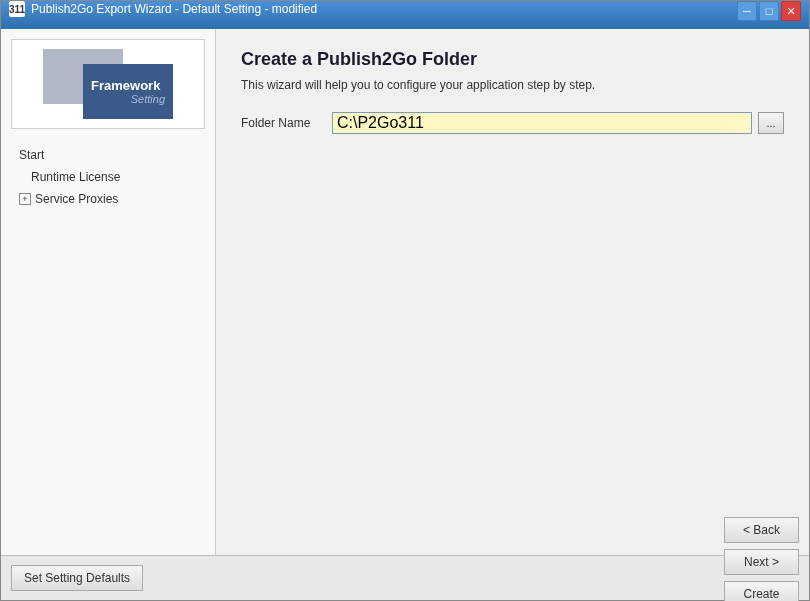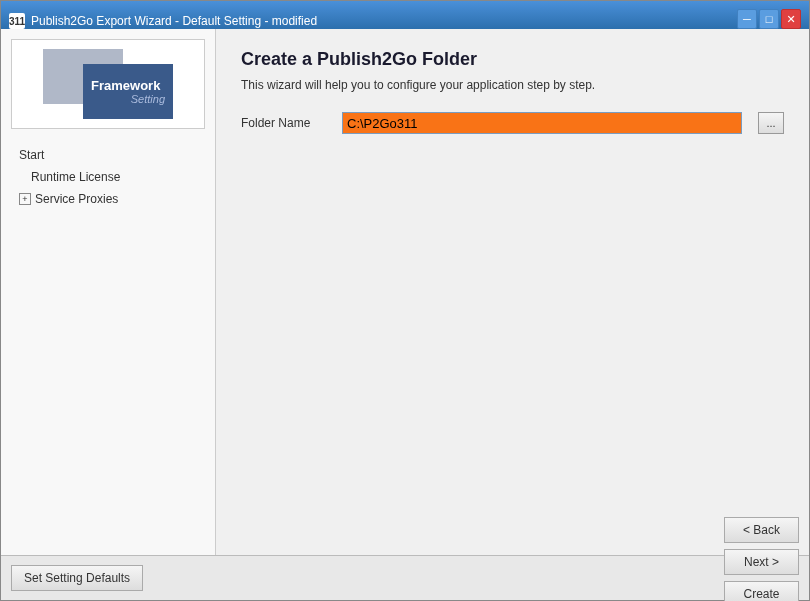--- a/index.html
+++ b/index.html
@@ -17,21 +17,21 @@
       background: #f0f0f0;
       border: 1px solid #888;
       display: flex;
       flex-direction: column;
     }
     .title-bar {
       background: linear-gradient(to bottom, #4a90d9, #2c6fad);
       color: white;
       height: 28px;
       display: flex;
-      align-items: flex-end;
+      align-items: flex-start;
       justify-content: space-between;
       padding: 0 8px;
       flex-shrink: 0;
     }
     .title-bar-left {
       display: flex;
       align-items: center;
       gap: 6px;
     }
     .title-bar-icon {
@@ -172,35 +172,35 @@
       margin-bottom: 8px;
     }
     .wizard-subtitle {
       color: #333;
       margin-bottom: 20px;
       font-size: 12px;
     }
     .form-row {
       display: flex;
       align-items: center;
-      gap: 16px;
+      gap: 6px;
     }
     .form-label {
       width: 85px;
       font-size: 12px;
       color: #333;
       flex-shrink: 0;
     }
     .form-input {
       flex: 1;
       height: 22px;
       border: 1px solid #7a9cc0;
-      background: #f97316;
+      background: #fef9c3;
       padding: 2px 4px;
-      font-size: 13px;
+      font-size: 16px;
       outline: none;
     }
     .browse-btn {
       width: 26px;
       height: 22px;
       background: linear-gradient(to bottom, #f5f5f5, #ddd);
       border: 1px solid #999;
       cursor: pointer;
       display: flex;
       align-items: center;

